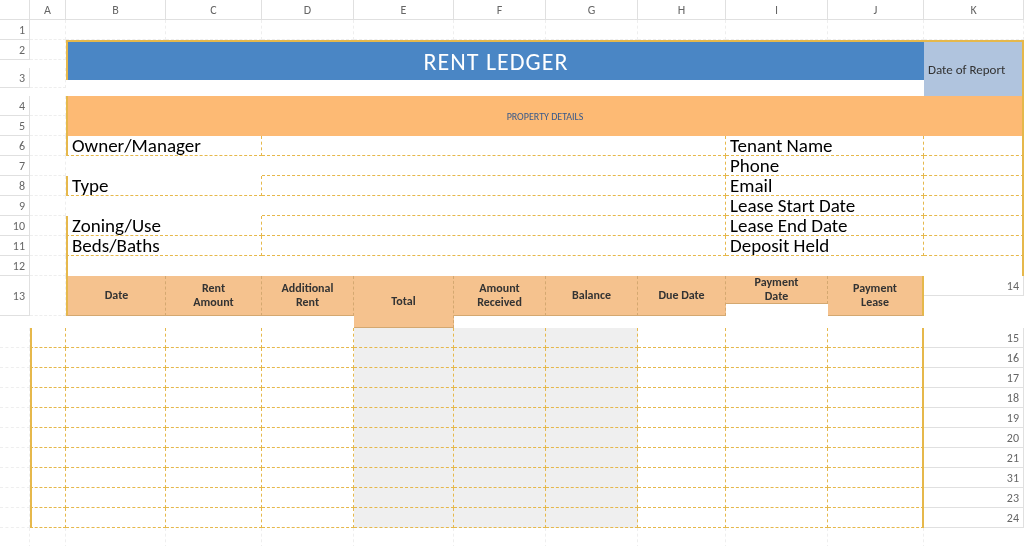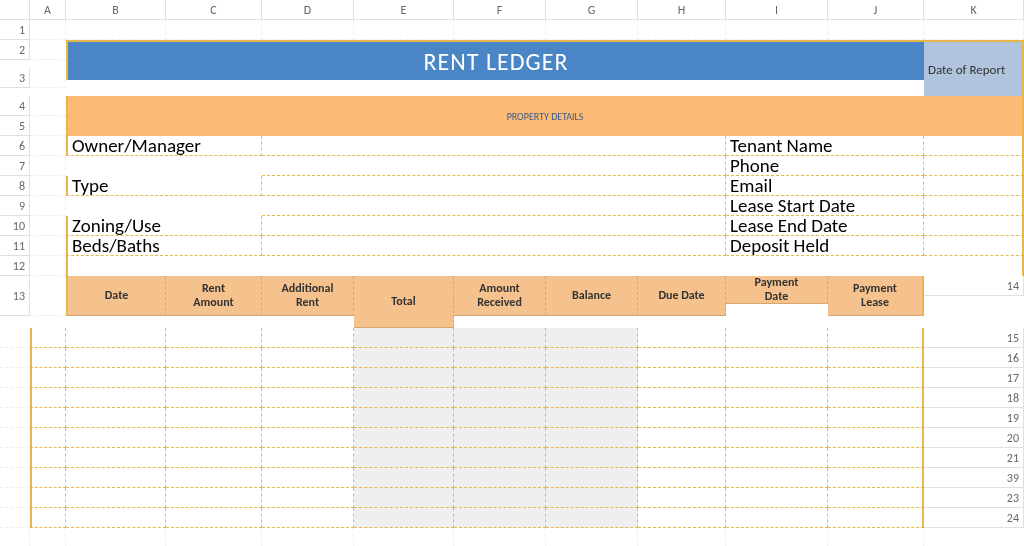--- a/index.html
+++ b/index.html
@@ -320,21 +320,21 @@
   <div class="cell tdata"></div>
   <div class="cell tdata"></div>
   <div class="cell tdata"></div>
   <div class="cell tdata grey"></div>
   <div class="cell tdata grey"></div>
   <div class="cell tdata grey"></div>
   <div class="cell tdata"></div>
   <div class="cell tdata"></div>
   <div class="cell tdata right-border"></div>
 
-  <div class="rnum" style="height:20px">39</div>
+  <div class="rnum" style="height:20px">31</div>
   <div class="cell plain"></div>
   <div class="cell tdata left-border"></div>
   <div class="cell tdata"></div>
   <div class="cell tdata"></div>
   <div class="cell tdata"></div>
   <div class="cell tdata grey"></div>
   <div class="cell tdata grey"></div>
   <div class="cell tdata grey"></div>
   <div class="cell tdata"></div>
   <div class="cell tdata"></div>

